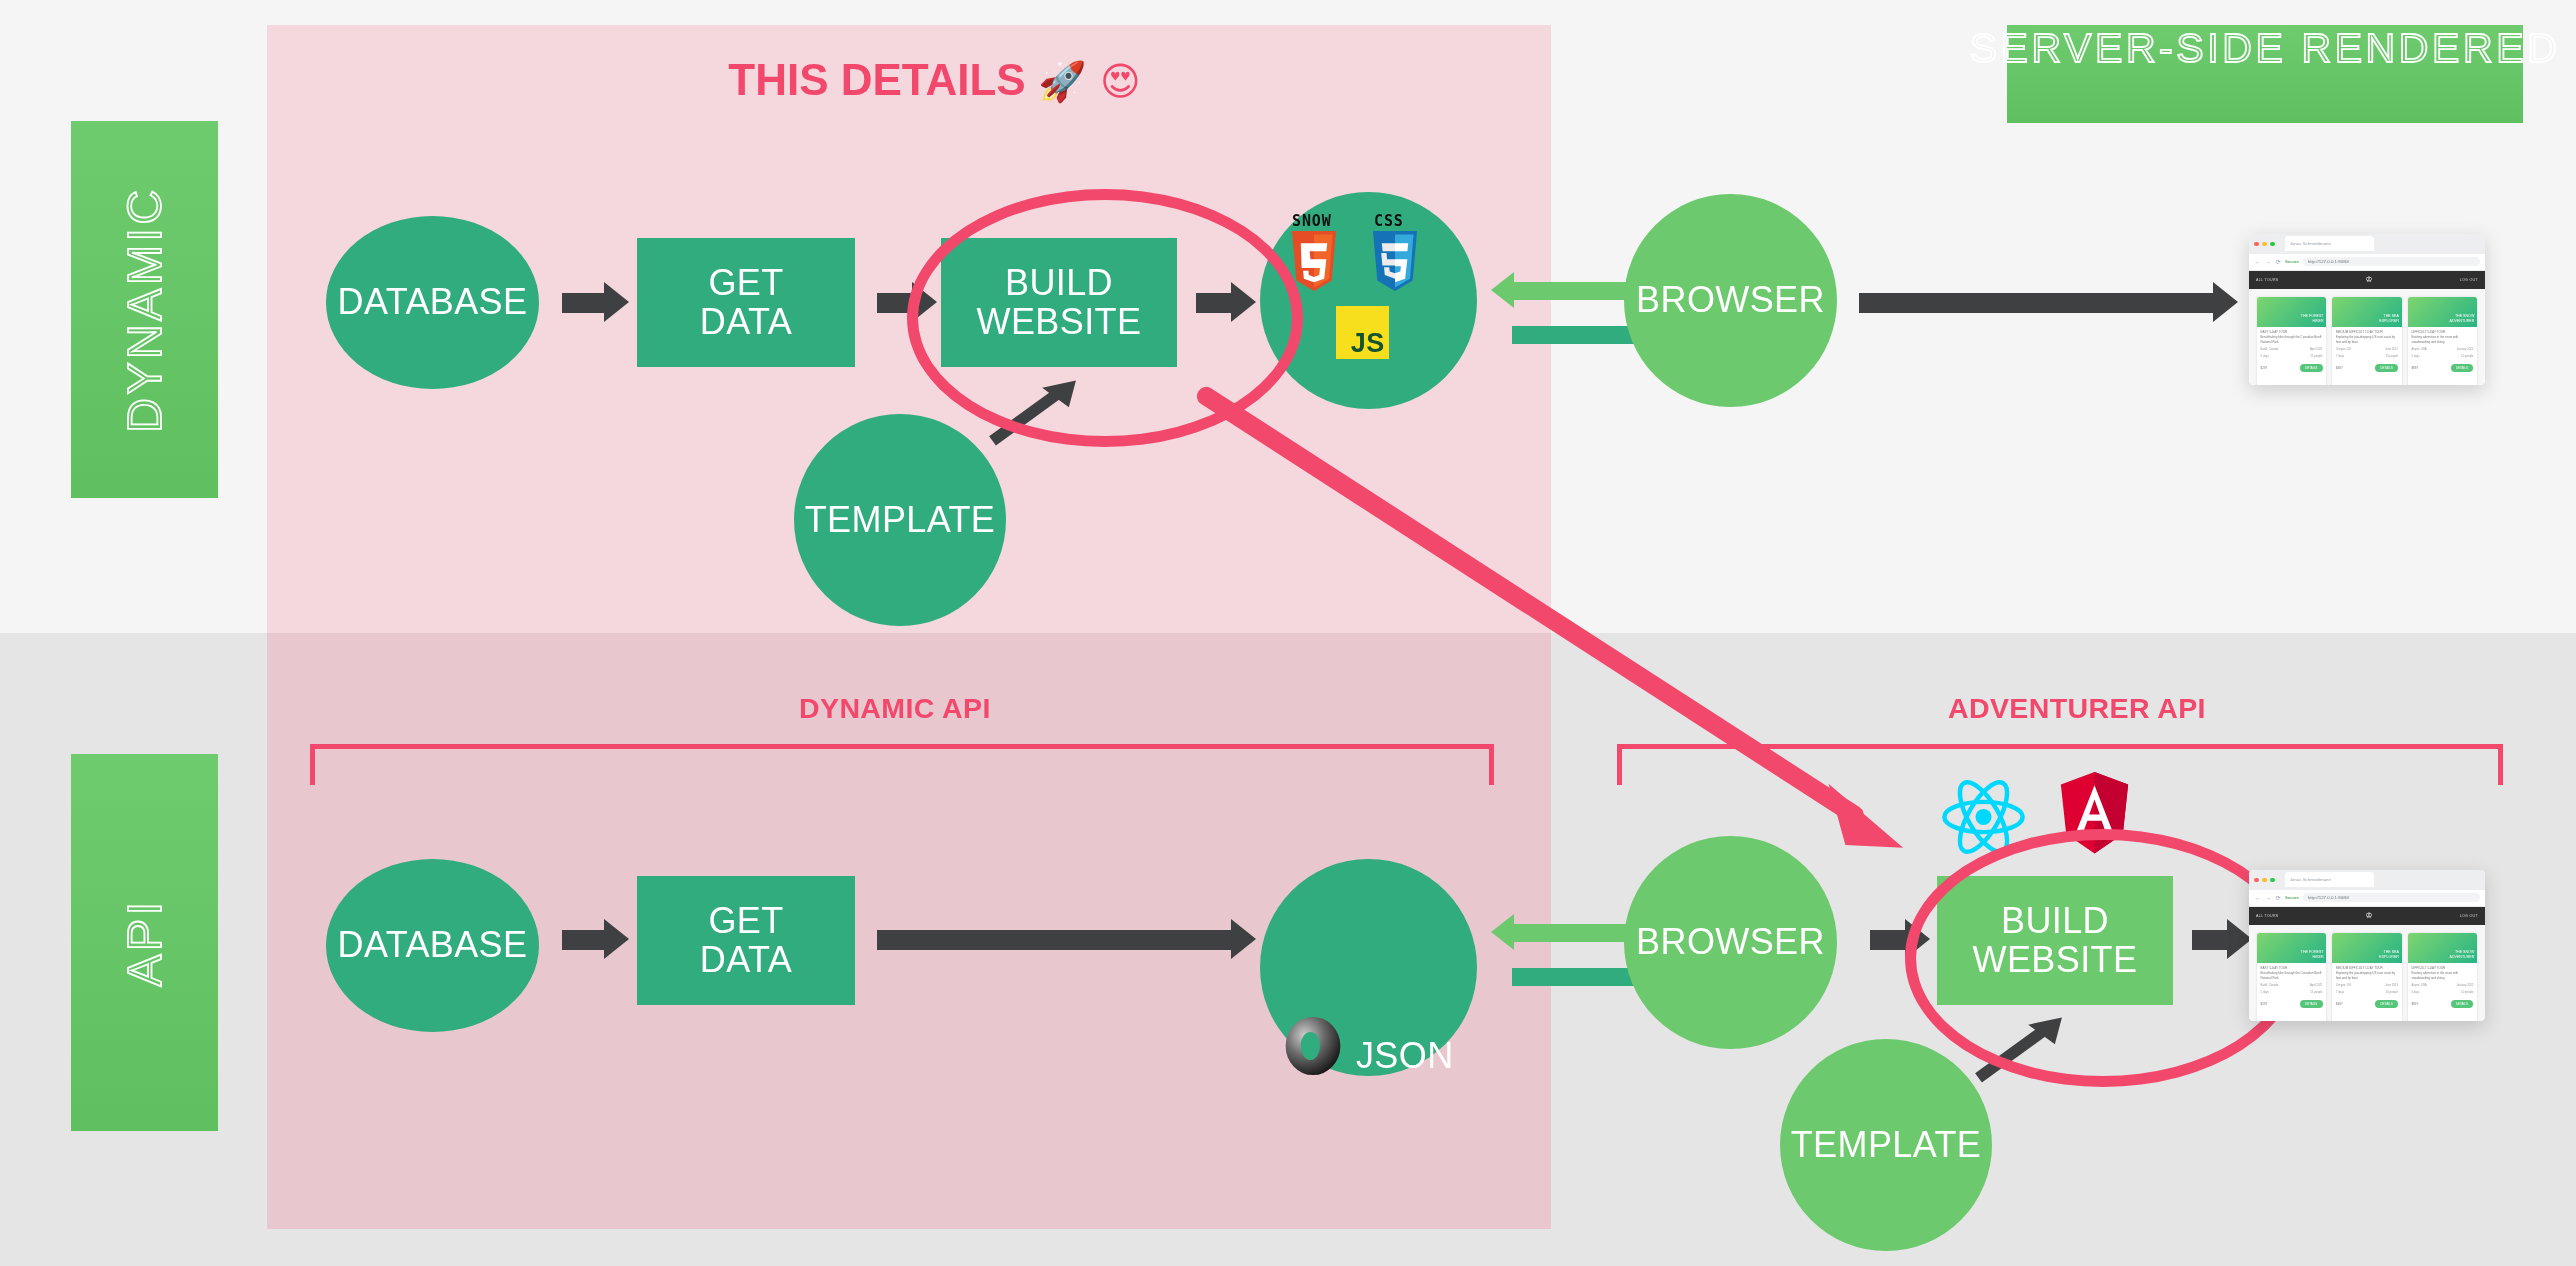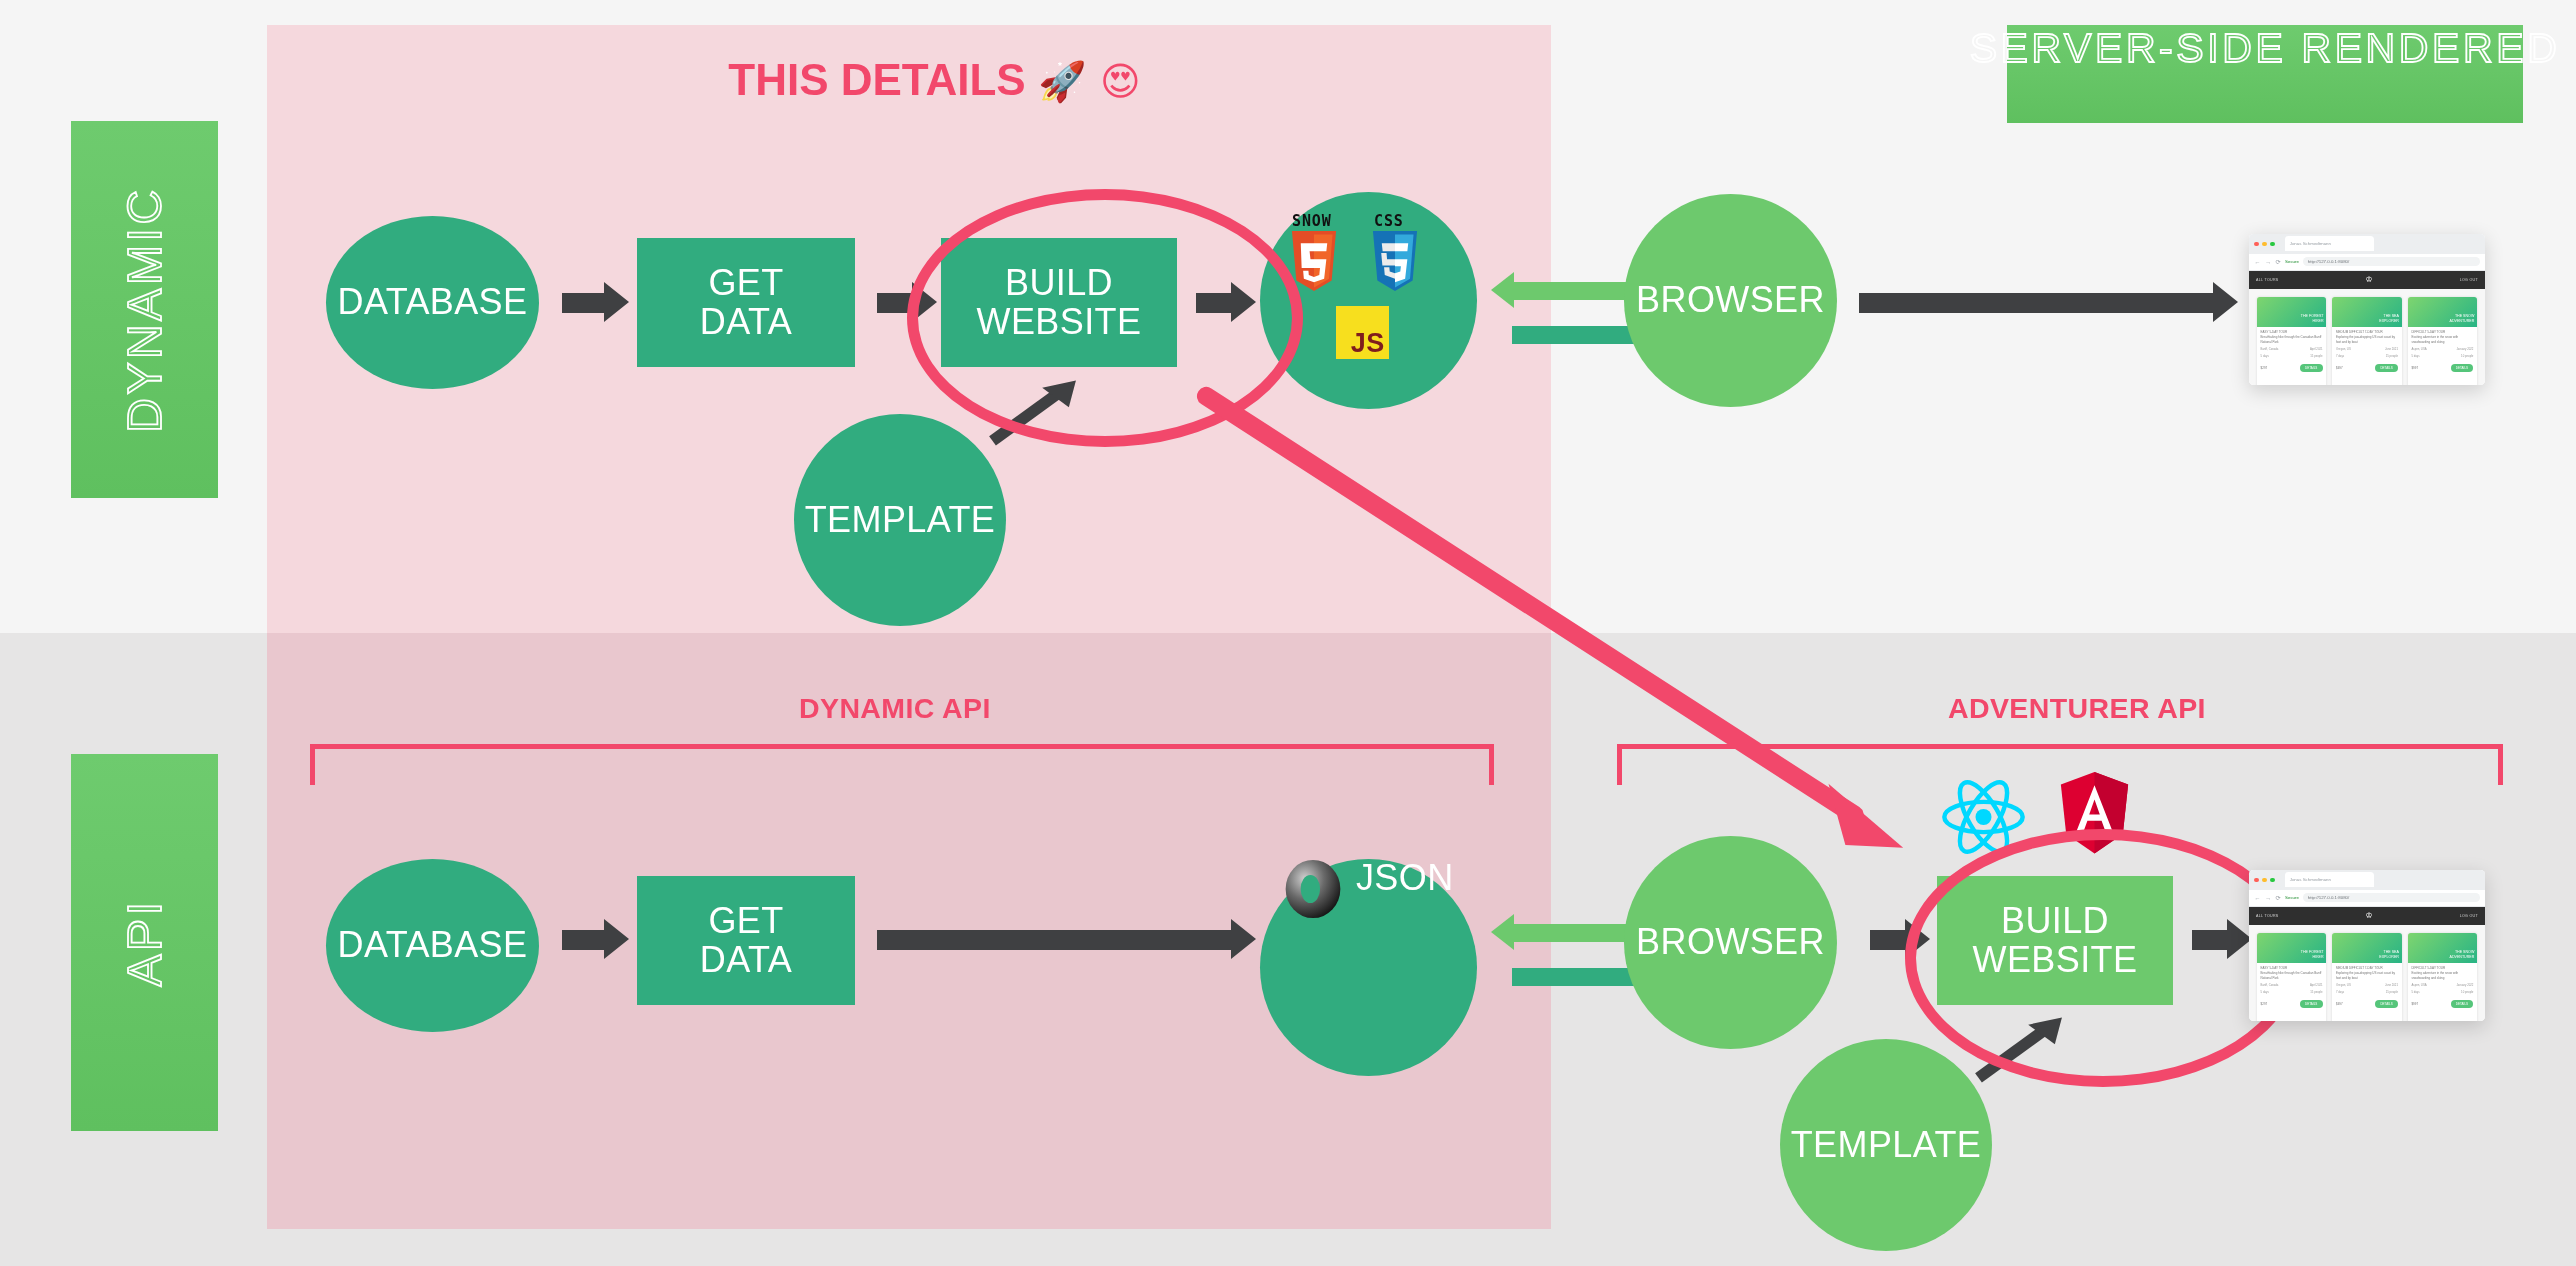--- a/index.html
+++ b/index.html
@@ -174,21 +174,21 @@
   .updart{position:absolute;}
 
   
   .stackwrap{position:relative;width:100%;height:100%;}
   .shield{position:absolute;width:50px;height:60px;}
   .shlabel{position:absolute;font-family:"DejaVu Sans Mono","Liberation Mono",monospace;
            font-size:15px;font-weight:bold;color:#111;letter-spacing:0.9px;}
 
   .jsbox{position:absolute;width:53px;height:53px;background:#f7df1e;
          display:flex;align-items:flex-end;justify-content:flex-end;}
-  .jsbox b{font-size:27px;color:#7f1d1d;font-family:"Liberation Sans","DejaVu Sans",sans-serif;padding:0 4.4px 0.9px 0;}
+  .jsbox b{font-size:27px;color:#14532d;font-family:"Liberation Sans","DejaVu Sans",sans-serif;padding:0 4.4px 0.9px 0;}
 
   svg{display:block;}
   .abs{position:absolute;}
 </style>
 </head>
 <body>
 
 <div id="stage">
 
   <div class="band-top"></div>
@@ -392,21 +392,21 @@
   <div class="node teal" id="getdata-bot">
     <div>
       <span class="lbl">GET</span>
       <span class="lbl">DATA</span>
     </div>
   </div>
 
   <div class="darr" style="left:877px;top:930px;width:356px;"></div>
 
   <div class="node teal ellipse" id="json-bot">
-    <div class="stackwrap" style="display:flex;align-items:flex-start;justify-content:center;">
+    <div class="stackwrap" style="display:flex;align-items:flex-end;justify-content:center;">
       <svg style="width:60px;height:60px;" viewBox="0 0 68 68">
         <defs>
           <radialGradient id="jg" cx="35%" cy="32%" r="78%">
             <stop offset="0%" stop-color="#cfcfcf"></stop>
             <stop offset="45%" stop-color="#6a6a6a"></stop>
             <stop offset="100%" stop-color="#0a0a0a"></stop>
           </radialGradient>
         </defs>
         <ellipse cx="34" cy="34" rx="31" ry="33" fill="url(#jg)"></ellipse>
         <ellipse cx="31" cy="34" rx="11" ry="16" fill="#31ac7f"></ellipse>

